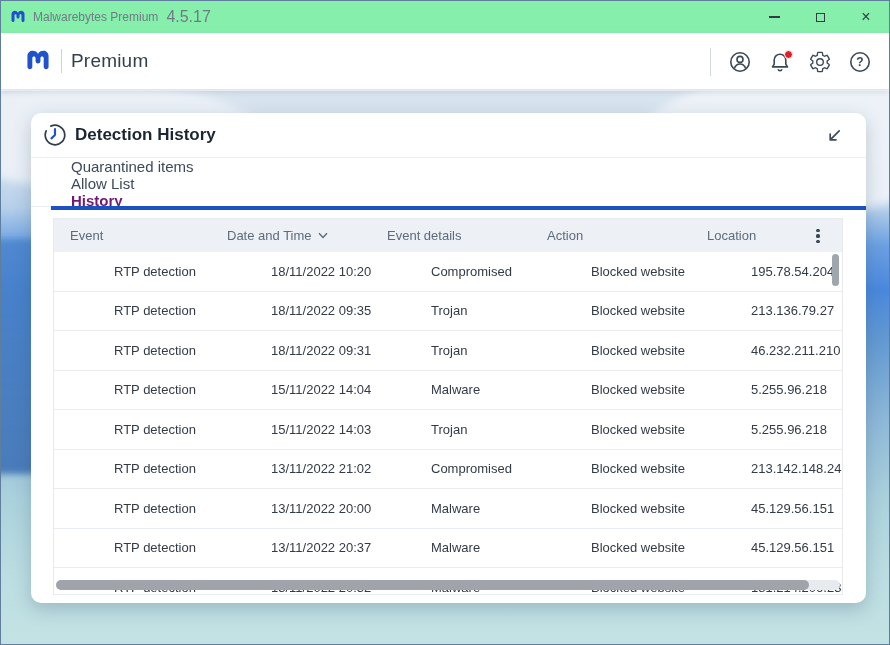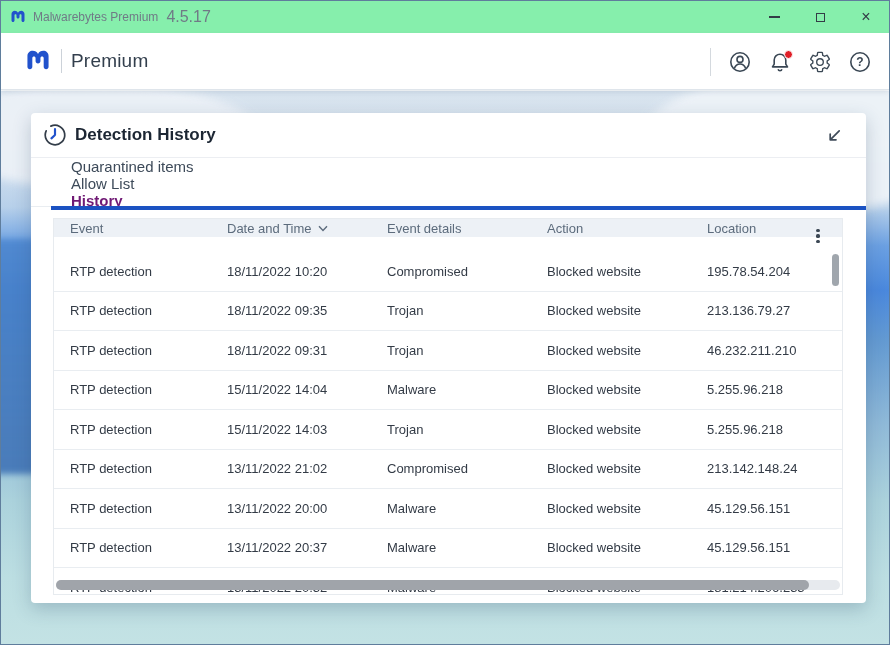--- a/index.html
+++ b/index.html
@@ -37,44 +37,44 @@
       #d7e3ee 0%, #dbe5f0 10%, #b7d0ea 21%, #6ba0e2 28%, #4a88dd 36%,
       #639ad2 45%, #8fb9d8 60%, #abd2dc 74%, #bcdee2 88%, #c3e2e4 100%); }
   .cloud { position:absolute; border-radius:50%; filter:blur(5px); }
   .cloud-left { left:-70px; top:-8px; width:330px; height:105px; background:#ecf1f7; opacity:.95; }
   .cloud-right { right:-80px; top:-18px; width:330px; height:140px; background:#eef3f8; opacity:.95; }
   .hill-left { position:absolute; left:-22px; top:148px; width:66px; height:235px; border-radius:12px;
                background:linear-gradient(180deg,#4c86cf,#3b6fb4); filter:blur(3px); opacity:.85; }
 
   
   .card { position:absolute; left:30px; top:22px; width:835px; height:490px; background:#ffffff;
-          border-radius:4px; box-shadow:0 6px 18px rgba(45,70,105,.25); }
+          border-radius:10px; box-shadow:0 6px 18px rgba(45,70,105,.25); }
   .card-header { position:relative; height:45px; border-bottom:1px solid #eceef2; display:flex; align-items:center; }
   .ch-icon { margin-left:11px; width:26px; height:26px; }
   .ch-title { margin-left:7px; font-size:17px; font-weight:600; color:#1c2633; }
   .ch-collapse { position:absolute; right:20px; top:11px; width:24px; height:24px; display:flex; align-items:center; justify-content:center; cursor:pointer; }
 
   
   .tabs { position:relative; height:49px; border-bottom:1px solid #e9edf1; display:flex; align-items:stretch; padding-left:20px;flex-direction:column; }
   .tab { position:relative; display:flex; align-items:center; padding:0 20px; font-size:15px; color:#3d4a59; cursor:pointer; }
   .tab.active { color:#701a75; font-weight:700; }
   .tab.active::after { content:""; position:absolute; left:0; right:0; bottom:-1px; height:4px; background:#1b52c2; }
 
   
   .table { position:absolute; left:22px; right:23px; top:105px; height:377px;
            border:1px solid #e7ebef; background:#fff; overflow:hidden; }
   .grid-cols { display:grid; grid-template-columns:157px 160px 160px 160px 1fr; align-items:center; }
-  .thead { position:absolute; top:0; left:0; right:0; height:18px; background:#edf1f6; padding-left:16px; padding-right:24px; }
+  .thead { position:absolute; top:0; left:0; right:0; height:33px; background:#edf1f6; padding-left:16px; padding-right:24px; }
   .th { font-size:13px; color:#5c6b7c; display:flex; align-items:center; gap:6px; }
   .kebab { position:absolute; right:14px; top:6px; width:20px; height:22px; display:flex; flex-direction:column; align-items:center; justify-content:center; gap:2.4px; cursor:pointer; }
   .kebab i { width:3.2px; height:3.2px; border-radius:50%; background:#3b4754; }
 
   .tbody { position:absolute; top:33px; left:0; right:0; bottom:0; overflow:hidden; }
   .trow { height:39.5px; border-bottom:1px solid #e9edf1; padding-left:16px; padding-right:24px; background:#fff; }
-  .td { font-size:13px; color:#333b46; white-space:nowrap; }
+  .td { font-size:13px; color:#333b46; white-space:nowrap;margin-left:44px; }
 
   .vscroll-thumb { position:absolute; top:35px; right:3px; width:7px; height:32px; border-radius:4px; background:#a0a6ad; }
   .hscroll { position:absolute; left:2px; right:2px; bottom:4px; height:10px; border-radius:5px; background:#e7eaee; }
   .hscroll-thumb { position:absolute; left:0; top:0; height:10px; width:96%; border-radius:5px; background:#a0a4aa; }
 
   svg { display:block; }
 </style>
 </head>
 <body>
 

